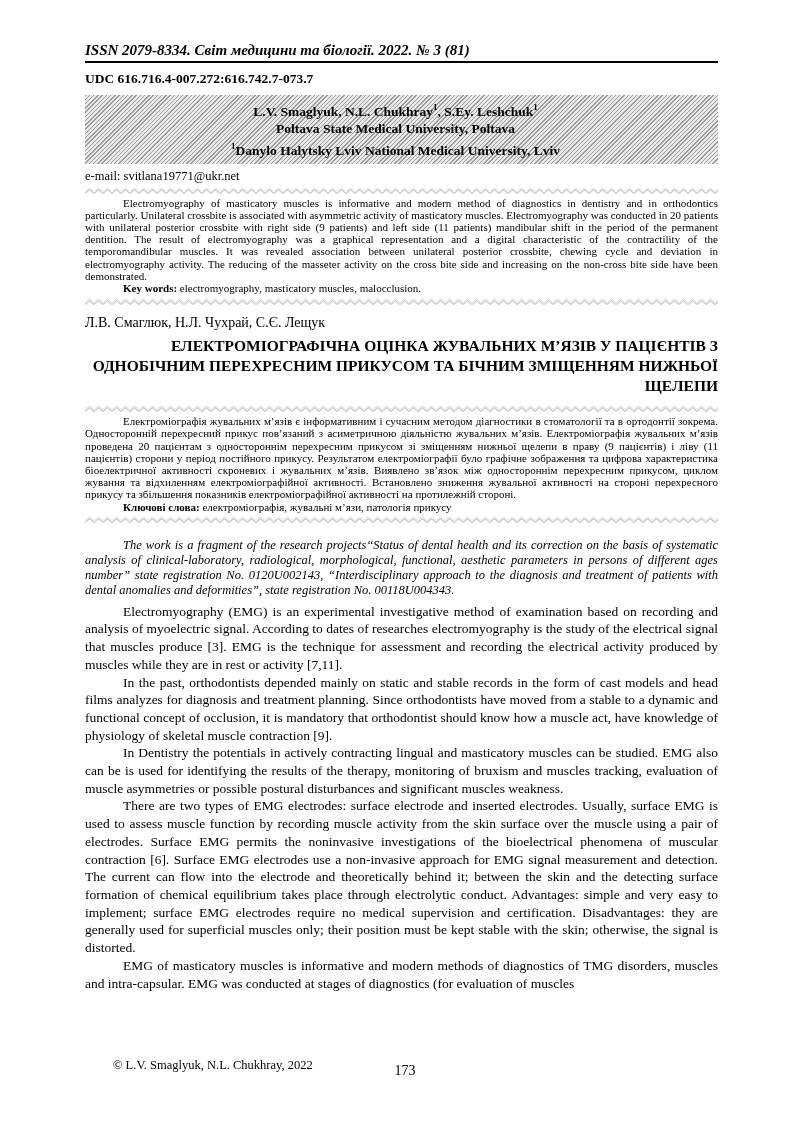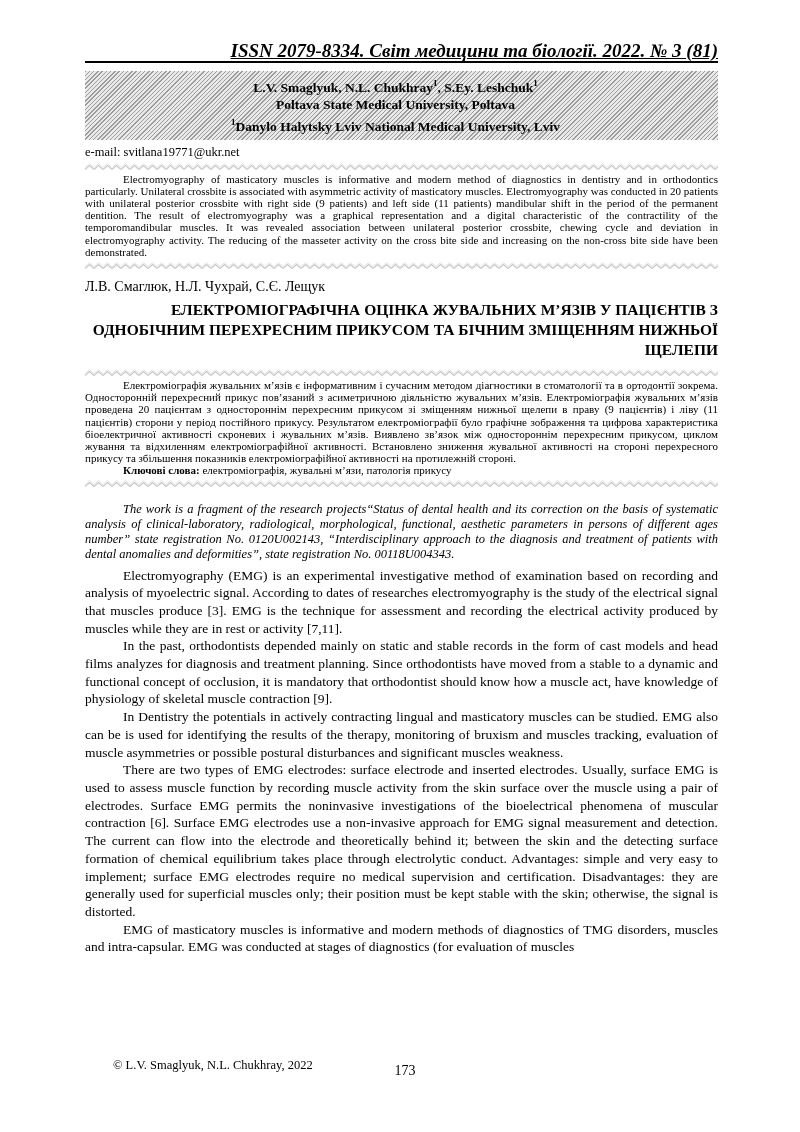--- a/index.html
+++ b/index.html
@@ -2,21 +2,21 @@
 <html><head>
 <meta charset="utf-8">
 <style>
   html, body { margin:0; padding:0; background:#ffffff; }
   body {
     width:800px; height:1132px; overflow:hidden;
     font-family:"Liberation Serif", serif; color:#000;
   }
   .page { box-sizing:border-box; width:800px; height:1132px; padding:42px 82px 0 85px; position:relative; }
 
-  .issn-line { text-align:right; font-style:italic; font-weight:bold; font-size:19px; line-height:17px;text-decoration:underline; }
+  .issn-line { text-align:left; font-style:italic; font-weight:bold; font-size:15px; line-height:17px; }
   .top-rule { border:none; border-top:2.5px solid #000; margin:2px 0 0 0; }
 
   .id-block { margin-top:7px; }
   .id-block div { font-weight:bold; font-size:13.5px; line-height:17px; }
 
   .authors-box {
     margin-top:8px; padding:4px 12px 5px 0; text-align:center;
     font-weight:bold; font-size:13.5px; line-height:17.5px;
     background:repeating-linear-gradient(135deg, #9c9c9c 0px, #9c9c9c 1px, #e9e9e9 1px, #e9e9e9 3px);
   }
@@ -60,36 +60,38 @@
     </pattern>
   </defs>
 </svg>
 
 <div class="page">
 
   <div class="issn-line">ISSN 2079-8334. Світ медицини та біології. 2022. № 3 (81)</div>
   <hr class="top-rule">
 
   <div class="id-block">
+    <div>UDC 616.716.4-007.272:616.742.7-073.7</div>
   </div>
 
   <div class="authors-box">
     <div><span>L.V. Smaglyuk, N.L. Chukhray</span><sup>1</sup><span>, S.Ey. Leshchuk</span><sup>1</sup></div>
     <div>Poltava State Medical University, Poltava</div>
     <div><sup>1</sup><span>Danylo Halytsky Lviv National Medical University, Lviv</span></div>
   </div>
 
 
   <div class="email-line">e-mail: svitlana19771@ukr.net</div>
 
   <svg class="zigzag zz-1">
       <rect width="100%" height="100%" fill="url(#zzpat)"></rect>
     </svg>
 
   <p class="abstract">Electromyography of masticatory muscles is informative and modern method of diagnostics in dentistry and in orthodontics particularly. Unilateral crossbite is associated with asymmetric activity of masticatory muscles. Electromyography was conducted in 20 patients with unilateral posterior crossbite with right side (9 patients) and left side (11 patients) mandibular shift in the period of the permanent dentition. The result of electromyography was a graphical representation and a digital characteristic of the contractility of the temporomandibular muscles. It was revealed association between unilateral posterior crossbite, chewing cycle and deviation in electromyography activity. The reducing of the masseter activity on the cross bite side and increasing on the non-cross bite side have been demonstrated.</p>
+  <div class="kw-line"><b>Key words:</b><span> electromyography, masticatory muscles, malocclusion.</span></div>
 
   <svg class="zigzag zz-2">
       <rect width="100%" height="100%" fill="url(#zzpat)"></rect>
     </svg>
 
   <div class="authors-ua">Л.В. Смаглюк, Н.Л. Чухрай, С.Є. Лещук</div>
   <div class="title-ua">ЕЛЕКТРОМІОГРАФІЧНА ОЦІНКА ЖУВАЛЬНИХ М’ЯЗІВ У ПАЦІЄНТІВ З ОДНОБІЧНИМ ПЕРЕХРЕСНИМ ПРИКУСОМ ТА БІЧНИМ ЗМІЩЕННЯМ НИЖНЬОЇ ЩЕЛЕПИ</div>
 
   <svg class="zigzag zz-3">
       <rect width="100%" height="100%" fill="url(#zzpat)"></rect>

